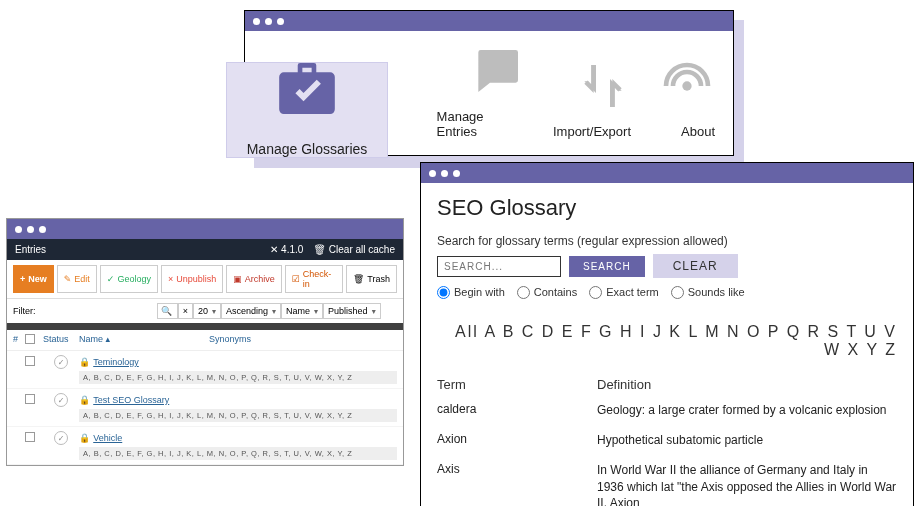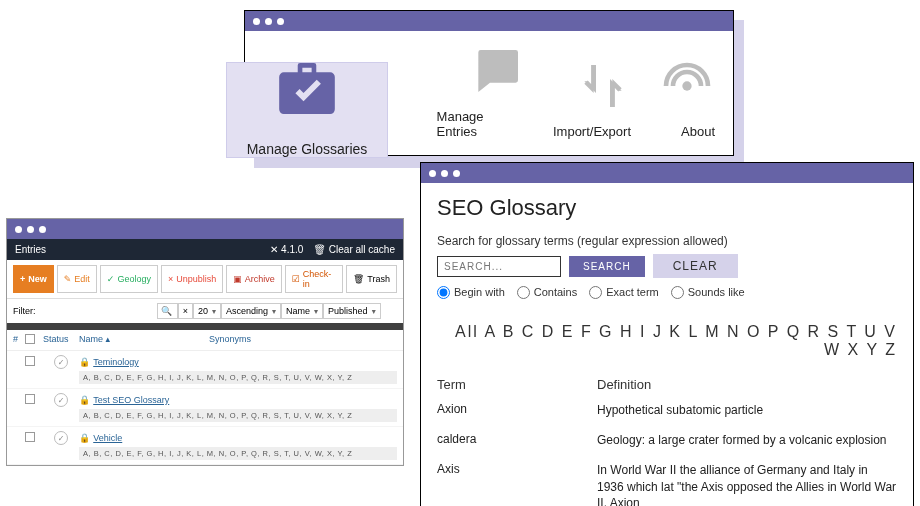--- a/index.html
+++ b/index.html
@@ -237,26 +237,26 @@
           <span>Sounds like</span>
         </label>
     </div>
     <div class="alpha-index">All  A  B  C  D  E  F  G  H  I  J  K  L  M  N  O  P  Q  R  S  T  U  V  W  X  Y  Z</div>
     <div class="defhead">
       <span class="t">Term</span>
       <span>Definition</span>
     </div>
     <div id="def-rows">
         <div class="defrow">
+          <span class="t">caldera</span>
+          <span class="d">Geology: a large crater formed by a volcanic explosion</span>
+        </div>
+        <div class="defrow">
           <span class="t">Axion</span>
           <span class="d">Hypothetical subatomic particle</span>
-        </div>
-        <div class="defrow">
-          <span class="t">caldera</span>
-          <span class="d">Geology: a large crater formed by a volcanic explosion</span>
         </div>
         <div class="defrow">
           <span class="t">Axis</span>
           <span class="d">In World War II the alliance of Germany and Italy in 1936 which lat "the Axis opposed the Allies in World War II. Axion</span>
         </div>
       </div>
   </div>
 </div>
 
 </body></html>

